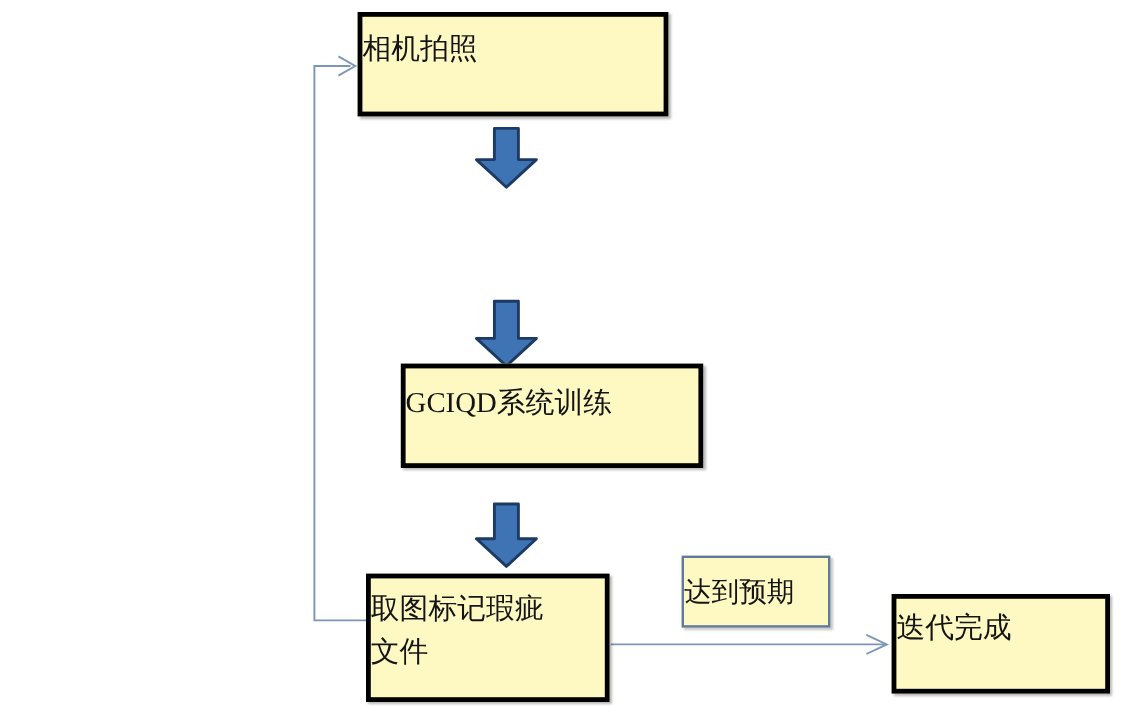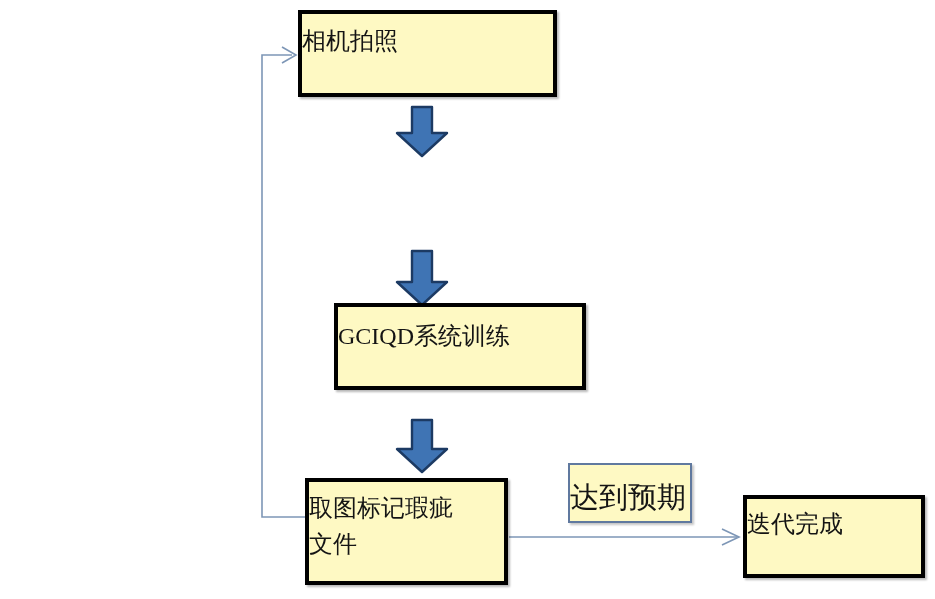--- a/index.html
+++ b/index.html
@@ -26,21 +26,21 @@
   }
   .thinbox {
     border: 2px solid var(--note-border, #60799f);
     box-shadow: 2px 2px 2px rgba(110,110,110,0.40);
   }
   .s1 { left: 298px; top: 10px;  width: 259px; height: 87px;  padding-top: 12px; }
   .s2 { left: 300px; top: 158px; width: 257px; height: 87px;  padding-top: 14px; }
   .s3 { left: 302px; top: 303px; width: 252px; height: 87px;  padding-top: 14px; margin-left: 32px; }
   .s4 { left: 305px; top: 478px; width: 203px; height: 107px; padding-top: 8px; line-height: 36px; }
   .note   { left: 2px;   top: 158px; width: 244px; height: 156px; padding-top: 8px; line-height: 30px; }
-  .expect { left: 568px; top: 463px; width: 124px; height: 60px;  padding-top: 14px; font-size: 29px; }
+  .expect { left: 568px; top: 463px; width: 124px; height: 60px;  padding-top: 14px; font-size: 23px; }
   .done   { left: 743px; top: 495px; width: 182px; height: 83px;  padding-top: 10px; }
 </style>
 </head>
 <body>
 
 <div class="canvas">
 
   <svg class="layer" width="935" height="599" viewBox="0 0 935 599">
 
     <polyline class="conn" points="305,517 262,517 262,55 292,55" stroke="#7d96b6"></polyline>

